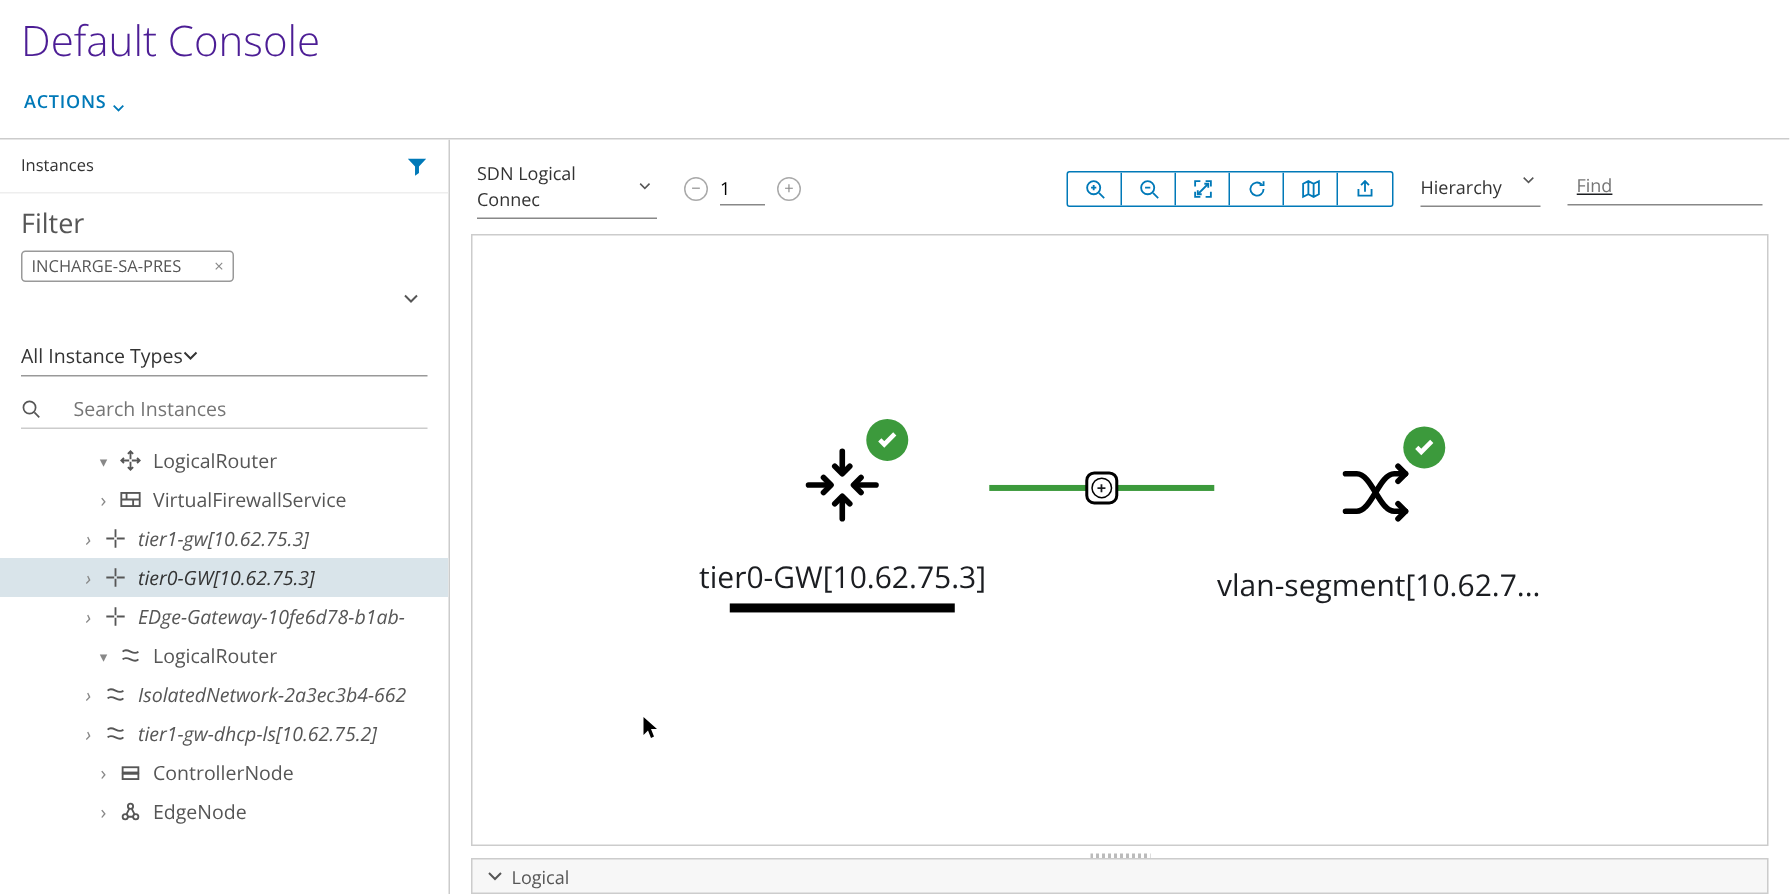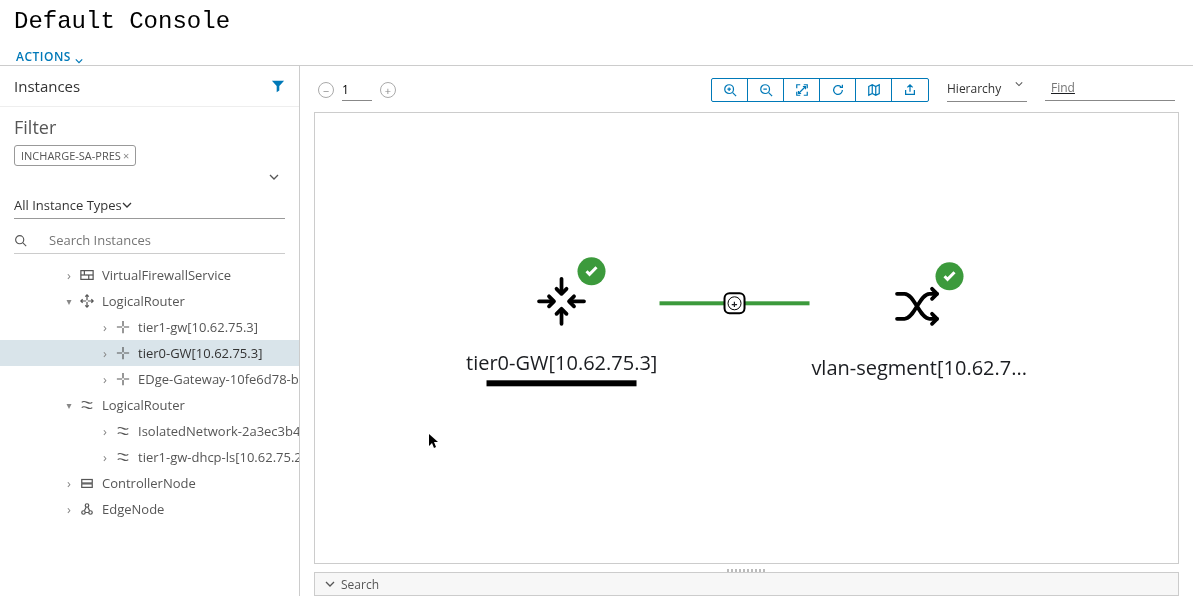--- a/index.html
+++ b/index.html
@@ -1,37 +1,37 @@
 <!DOCTYPE html>
 <html><head>
 <meta charset="utf-8">
 <style>
 * { box-sizing: border-box; margin: 0; padding: 0; font-family: -apple-system, BlinkMacSystemFont, "Segoe UI", "Open Sans", sans-serif; }
 body { background: #fff; color: #1b1d21; font-size: 13px; width: 1193px; height: 596px; overflow: hidden; display: flex; flex-direction: column; }
 .header { padding: 8px 14px 0 14px; }
-.title { font-size: 24px; font-weight: 300; color: #000000; margin-bottom: 12px; font-family: Liberation Mono, monospace; }
-.actions-btn { color: #0079b8; font-size: 12px; font-weight: 600; letter-spacing: 0.5px; cursor: pointer; display: inline-flex; align-items: flex-end; gap: 4px; margin-bottom: 0; padding-left: 2px; }
+.title { font-size: 28px; font-weight: 300; color: #4c1d95; margin-bottom: 12px; }
+.actions-btn { color: #0079b8; font-size: 12px; font-weight: 600; letter-spacing: 0.5px; cursor: pointer; display: inline-flex; align-items: flex-end; gap: 4px; margin-bottom: 16px; padding-left: 2px; }
 .main { display: flex; flex: 1; overflow: hidden; border-top: 1px solid #ccc; }
 .sidebar { width: 300px; border-right: 1px solid #ccc; display: flex; flex-direction: column; overflow: hidden; }
 .instances-hdr { display: flex; justify-content: space-between; align-items: center; padding: 10px 14px 10px 14px; border-bottom: 1px solid #eee; }
-.instances-hdr span { font-size: 15px; color: #333; }
+.instances-hdr span { font-size: 11px; color: #333; }
 .funnel-svg { fill: #0079b8; }
 .filter-sect { padding: 8px 14px 10px 14px; }
 .filter-lbl { color: #565656; font-size: 18px; margin-bottom: 6px; }
-.chip { display: inline-flex; align-items: center; border: 1px solid #999; border-radius: 3px; padding: 2px 6px; font-size: 11px; color: #565656; gap: 2px; }
+.chip { display: inline-flex; align-items: center; border: 1px solid #999; border-radius: 3px; padding: 2px 6px; font-size: 11px; color: #565656; gap: 22px; }
 .chip .x { color: #888; cursor: pointer; font-size: 11px; }
 .filter-dd { margin-top: 6px; display:flex; justify-content:flex-end; padding-right: 6px; color:#565656; cursor:pointer;}
-.type-select { margin: 0 14px 0 14px; border-bottom: 1px solid #999; padding: 4px 0; display: flex; justify-content: flex-start; align-items: center; color: #333; cursor: pointer; font-size: 13px; }
+.type-select { margin: 10px 14px 0 14px; border-bottom: 1px solid #999; padding: 4px 0; display: flex; justify-content: flex-start; align-items: center; color: #333; cursor: pointer; font-size: 13px; }
 .search-row { margin: 12px 14px 6px 14px; display: flex; align-items: center; gap: 22px; border-bottom: 1px solid #ccc; padding-bottom: 4px; }
 .search-row input { border: none; outline: none; font-size: 13px; flex: 1; color: #565656; }
 .tree { flex: 1; overflow: auto; padding: 2px 0; }
 .tree-row { display: flex; align-items: center; height: 26px; padding-right: 6px; font-size: 13px; color: #565656; cursor: pointer; white-space: nowrap; overflow: hidden; text-overflow: ellipsis; }
 .tree-row.selected { background: #d9e4ea; color: #333; }
 .indent-1 { padding-left: 64px; }
-.indent-3 { padding-left: 100px; }
+.indent-3 { padding-left: 54px; font-style: italic; }
 .caret { width: 10px; display: inline-block; text-align: center; font-size: 10px; color: #888; margin-right: 6px; flex-shrink:0;}
 .caret.down::before { content: "▾"; }
 .caret.right::before { content: "›"; color:#888; font-size:13px; }
 .node-icon { width: 14px; height: 14px; margin-right: 8px; display: inline-flex; align-items:center; justify-content:center; flex-shrink:0;}
 .node-icon svg { width:14px; height:14px; }
 .canvas-area { flex: 1; display: flex; flex-direction: column; padding: 12px 14px 0 14px; overflow:hidden;}
 .toolbar { display: flex; align-items: center; gap: 18px; padding: 0 4px 10px 4px; }
 .view-select { border: none; border-bottom: 1px solid #888; font-size: 12px; color: #333; padding: 2px 4px 4px 0; background: transparent; width: 120px; display:flex; justify-content:space-between; align-items:center; cursor:pointer;}
 .step { display: flex; align-items: center; gap: 8px; }
 .circ-btn { width: 16px; height: 16px; border: 1px solid #aaa; border-radius: 50%; display: inline-flex; align-items: center; justify-content: center; font-size: 11px; color: #888; cursor: pointer; }
@@ -106,40 +106,40 @@
     <div class="search-row">
       <svg width="13" height="13" viewBox="0 0 16 16" class="mono">
           <circle cx="7" cy="7" r="5"></circle>
           <line x1="11" y1="11" x2="15" y2="15"></line>
         </svg>
       <input type="text" placeholder="Search Instances" style="">
     </div>
 
     <div class="tree">
       <div class="tree-row indent-1">
+        <span class="caret down"></span>
+        <span class="node-icon">
+            <svg viewBox="0 0 16 16" class="mono">
+              <path d="M8 1 v6 M8 9 v6 M1 8 h6 M9 8 h6 M6 3 l2 -2 l2 2 M6 13 l2 2 l2 -2 M3 6 l-2 2 l2 2 M13 6 l2 2 l-2 2"></path>
+            </svg>
+          </span>
+        <span>LogicalRouter</span>
+      </div>
+      <div class="tree-row indent-1">
         <span class="caret right"></span>
         <span class="node-icon">
             <svg viewBox="0 0 16 16" class="mono">
               <rect x="1" y="3" width="14" height="10"></rect>
               <line x1="1" y1="8" x2="15" y2="8"></line>
               <line x1="5" y1="3" x2="5" y2="8"></line>
               <line x1="10" y1="8" x2="10" y2="13"></line>
             </svg>
           </span>
         <span>VirtualFirewallService</span>
       </div>
-      <div class="tree-row indent-1">
-        <span class="caret down"></span>
-        <span class="node-icon">
-            <svg viewBox="0 0 16 16" class="mono">
-              <path d="M8 1 v6 M8 9 v6 M1 8 h6 M9 8 h6 M6 3 l2 -2 l2 2 M6 13 l2 2 l2 -2 M3 6 l-2 2 l2 2 M13 6 l2 2 l-2 2"></path>
-            </svg>
-          </span>
-        <span>LogicalRouter</span>
-      </div>
       <div class="tree-row indent-3">
         <span class="caret right"></span>
         <span class="node-icon">
             <svg viewBox="0 0 16 16" class="mono">
               <path d="M8 1 v6 M8 9 v6 M1 8 h6 M9 8 h6"></path>
             </svg>
           </span>
         <span>tier1-gw[10.62.75.3]</span>
       </div>
       <div class="tree-row indent-3 selected">
@@ -207,20 +207,26 @@
               <path d="M5 10 L7 6 M11 10 L9 6 M6 12 h4"></path>
             </svg>
           </span>
         <span>EdgeNode</span>
       </div>
     </div>
   </div>
 
   <div class="canvas-area">
     <div class="toolbar">
+      <div class="view-select">
+        <span>SDN Logical Connec</span>
+        <svg width="8" height="8" viewBox="0 0 10 10">
+            <path d="M1 3 L5 7 L9 3" stroke="#565656" fill="none" stroke-width="1.3"></path>
+          </svg>
+      </div>
 
       <div class="step">
         <span class="circ-btn">−</span>
         <input type="text" value="1" style="">
         <span class="circ-btn">+</span>
       </div>
 
       <div class="spacer"></div>
 
       <div class="icon-bar">
@@ -326,16 +332,16 @@
       </div>
       <svg class="cursor-ptr" width="12" height="16" viewBox="0 0 12 16">
           <path d="M1 1 l0 12 l3 -3 l2 5 l2 -1 l-2 -5 l4 0 z" fill="#000"></path>
         </svg>
     </div>
 
     <div class="details-bar">
       <svg width="10" height="10" viewBox="0 0 10 10">
           <path d="M1 3 L5 7 L9 3" stroke="#565656" fill="none" stroke-width="1.3"></path>
         </svg>
-      <span>Search</span>
+      <span>Logical</span>
     </div>
   </div>
 </div>
 
 </body></html>

